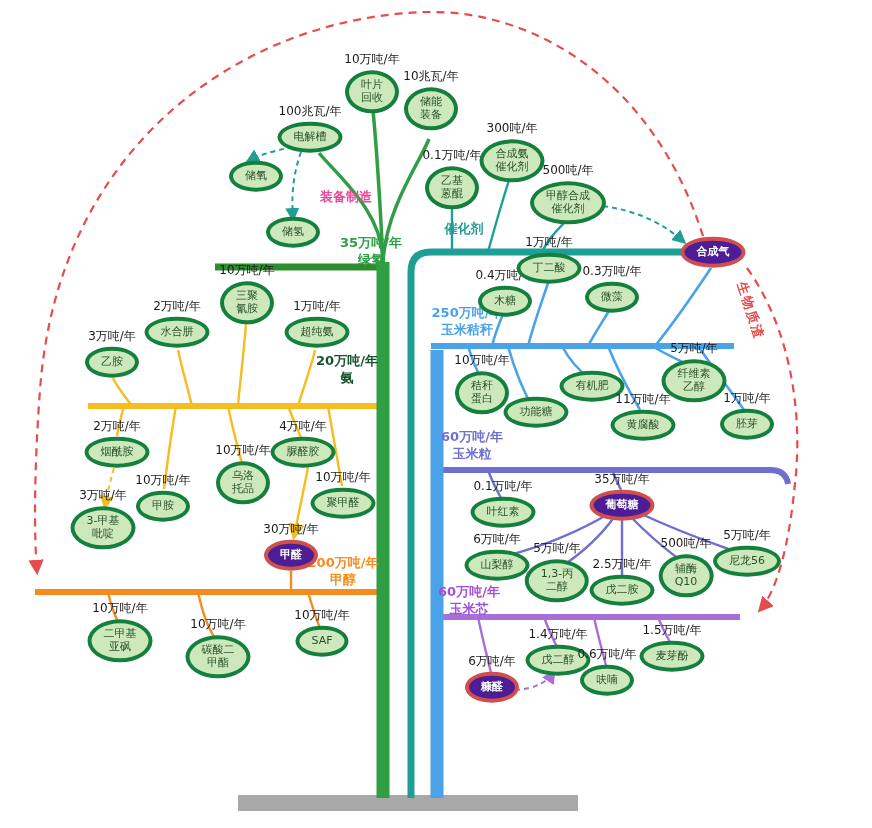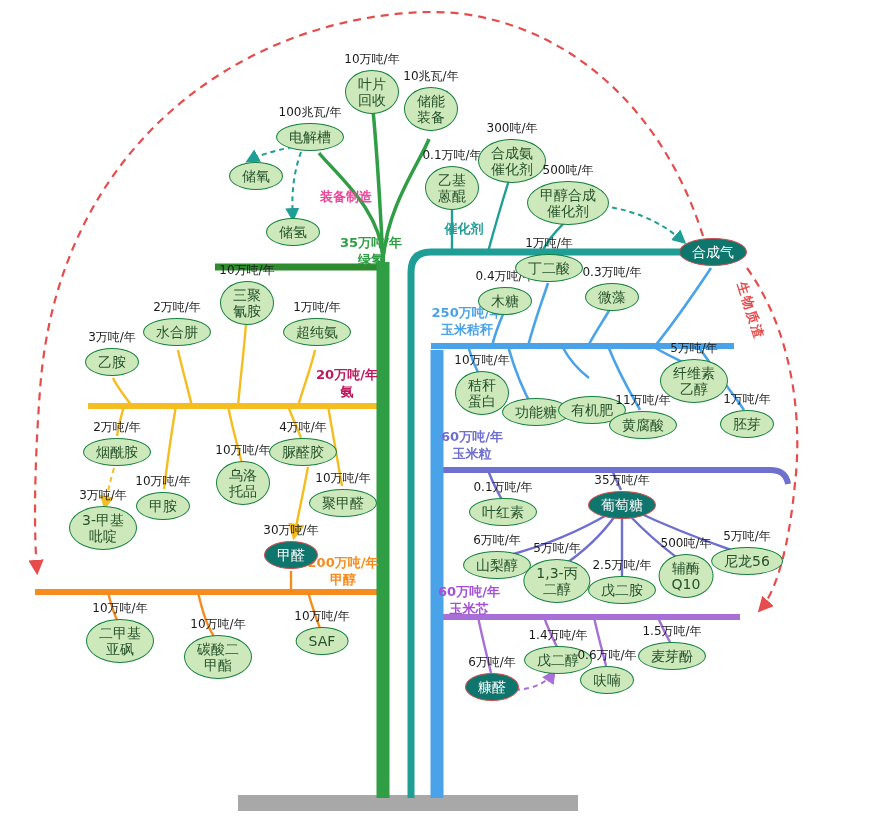--- a/index.html
+++ b/index.html
@@ -6,25 +6,25 @@
   html,body { background:#fff; }
   body { font-family:"DejaVu Sans","Liberation Sans",sans-serif; }
   #stage { position:relative; width:872px; height:828px; background:#fff; overflow:hidden; }
   #wires { position:absolute; left:0; top:0; z-index:1; }
   .node { position:absolute; transform:translate(-50%,-50%); z-index:3; }
   .cap {
     position:absolute; bottom:100%; left:50%; transform:translate(-50%,0);
     margin-bottom:2px; font-size:12px; color:#1a1a1a; white-space:nowrap; text-align:right;
   }
   .bubble {
-    background:#cde9bc; border:1px solid #15803d; border-radius:50%;
-    padding:5px 12px; font-size:14px; color:#27512a; text-align:center;
+    background:#cde9bc; border:4px solid #15803d; border-radius:50%;
+    padding:5px 12px; font-size:11px; color:#27512a; text-align:center;
     white-space:pre-line; line-height:1.15; min-width:44px;
   }
-  .hub .bubble { background:#0f766e; border-color:#cf4f4f; color:#fff; font-weight:normal; }
+  .hub .bubble { background:#4c1d95; border-color:#cf4f4f; color:#fff; font-weight:bold; }
   .branch-label {
     position:absolute; transform:translate(-50%,-50%); z-index:2;
     font-weight:bold; font-size:13px; text-align:center; white-space:pre-line; line-height:1.3;
   }
   .rot { transform:translate(-50%,-50%) rotate(72deg); letter-spacing:2px; }
 </style>
 </head>
 <body>
 
 <div id="stage">
@@ -148,21 +148,21 @@
   <div class="branch-label" style="left:346px;top:197px;color:#ec4899">装备制造</div>
   <div class="branch-label" style="left:371px;top:252px;color:#2f9e44">35万吨/年
 绿氢</div>
   <div class="branch-label" style="left:464px;top:229px;color:#1f9e95">催化剂</div>
   <div class="branch-label" style="left:467px;top:322px;color:#4aa3e8">250万吨/年
 玉米秸秆</div>
   <div class="branch-label" style="left:472px;top:446px;color:#6f6fd0">60万吨/年
 玉米粒</div>
   <div class="branch-label" style="left:469px;top:601px;color:#a450d6">60万吨/年
 玉米芯</div>
-  <div class="branch-label" style="left:347px;top:384px;color:#be185d">20万吨/年
+  <div class="branch-label" style="left:347px;top:370px;color:#14532d">20万吨/年
 氨</div>
   <div class="branch-label" style="left:343px;top:572px;color:#f68b1e">200万吨/年
 甲醇</div>
   <div class="branch-label rot" style="left:750px;top:311px;color:#e64c4c">生物质渣</div>
 
   <div class="node" style="left:256px;top:176px">
     <div class="bubble">储氧</div>
   </div>
   <div class="node" style="left:293px;top:232px">
     <div class="bubble">储氢</div>
@@ -214,21 +214,21 @@
     <div class="bubble">微藻</div>
   </div>
   <div class="node" style="left:482px;top:393px">
     <div class="cap">10万吨/年</div>
     <div class="bubble">秸秆
 蛋白</div>
   </div>
   <div class="node" style="left:536px;top:412px">
     <div class="bubble">功能糖</div>
   </div>
-  <div class="node" style="left:592px;top:410px">
+  <div class="node" style="left:592px;top:386px">
     <div class="bubble">有机肥</div>
   </div>
   <div class="node" style="left:643px;top:425px">
     <div class="cap">11万吨/年</div>
     <div class="bubble">黄腐酸</div>
   </div>
   <div class="node" style="left:694px;top:381px">
     <div class="cap">5万吨/年</div>
     <div class="bubble">纤维素
 乙醇</div>

